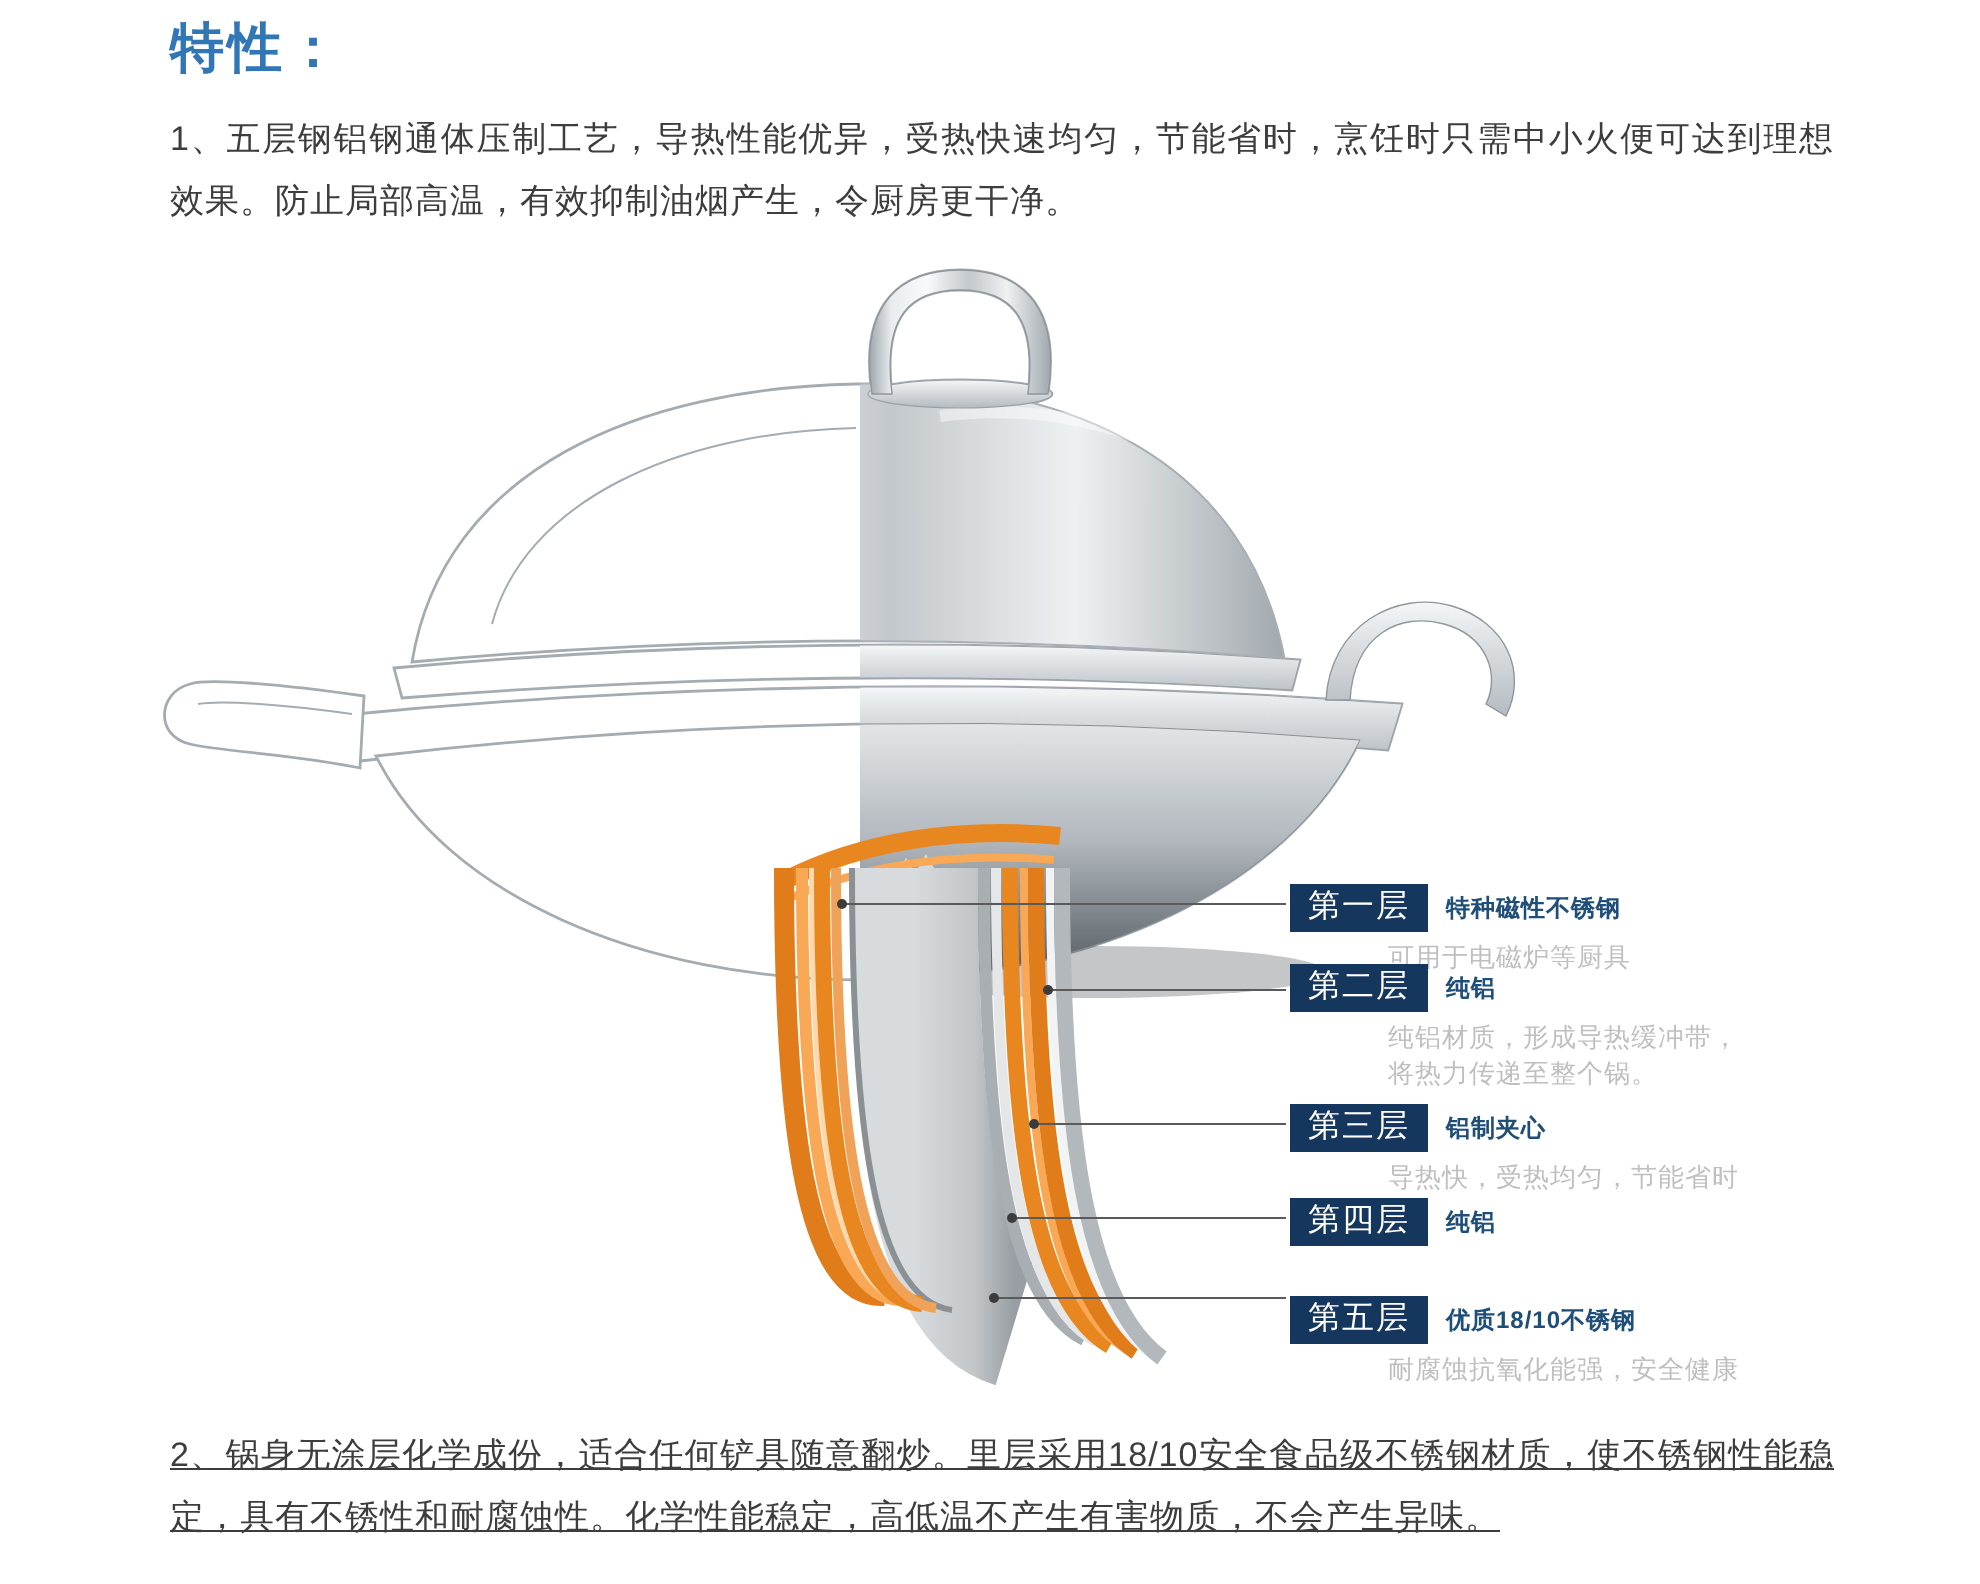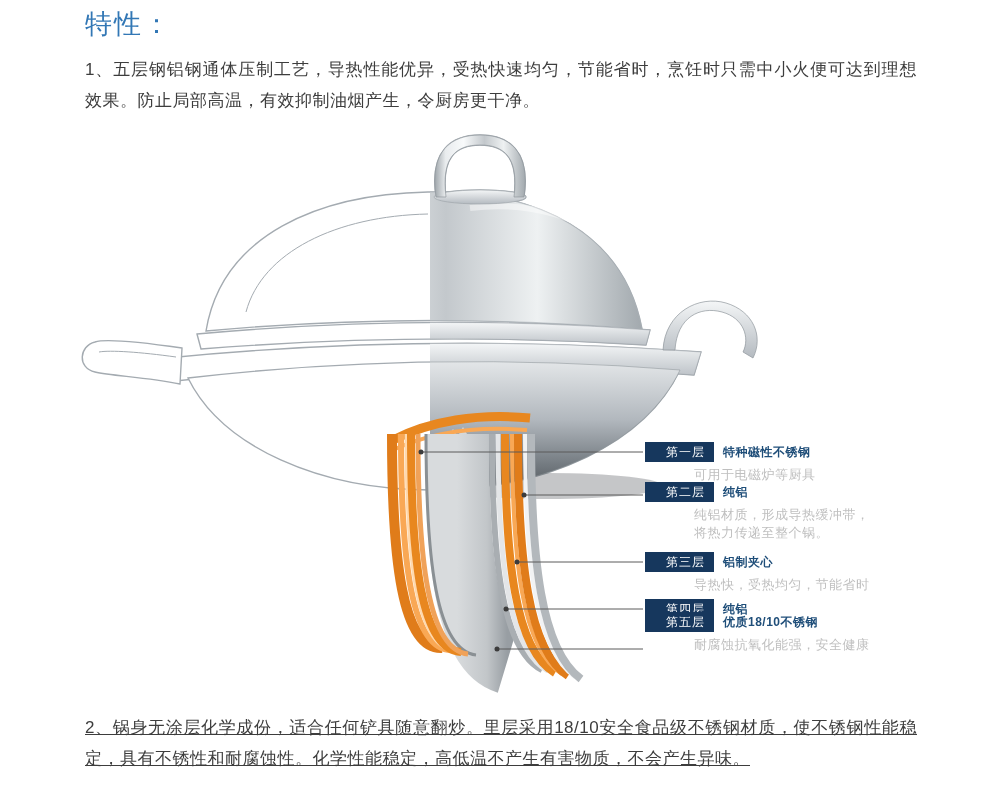--- a/index.html
+++ b/index.html
@@ -1,38 +1,38 @@
 <!DOCTYPE html>
 <html><head>
 <meta charset="utf-8">
 <style>
   html,body{margin:0;padding:0;background:#ffffff;}
   body{width:990px;height:792px;overflow:hidden;font-family:"Liberation Sans","DejaVu Sans",sans-serif;}
   .page{position:relative;width:990px;height:792px;background:#fff;}
 
   .page-title{
     position:absolute;left:85px;top:6px;
-    font-size:27px;font-weight:normal;color:#3277b5;letter-spacing:2px;
+    font-size:27px;font-weight:bold;color:#3277b5;letter-spacing:2px;
     margin:0;
   }
   .para{
     position:absolute;left:85px;width:832px;
     font-size:17px;color:#3d3d3d;line-height:1.85;letter-spacing:0.5px;
     margin:0;text-align:justify;
   }
   .para-1{top:54px;}
   .para-2{top:712px;text-decoration:underline;}
 
   .figure-svg{position:absolute;left:0;top:0;width:990px;height:792px;pointer-events:none;}
 
   .callout{position:absolute;left:645px;width:335px;z-index:3;}
   .crow{display:flex;align-items:center;}
   .tag{
     display:inline-block;background:#16375d;color:#ffffff;
-    font-size:12px;line-height:1;padding:4px 9px 4px 21px;letter-spacing:1px;
+    font-size:16px;line-height:1;padding:4px 9px 4px 9px;letter-spacing:1px;
     white-space:nowrap;
   }
   .lname{
     color:#1f4e79;font-size:12px;font-weight:600;margin-left:9px;white-space:nowrap;letter-spacing:0.5px;
   }
   .ldesc{
     color:#bfbfbf;font-size:13px;margin-left:49px;margin-top:4px;
     white-space:pre-line;line-height:1.4;letter-spacing:0.5px;
   }
 </style>
@@ -167,21 +167,21 @@
   </div>
 
   <div class="callout" style="top:599px">
     <div class="crow">
       <span class="tag">第四层</span>
       <span class="lname">纯铝</span>
     </div>
     <div class="ldesc"></div>
   </div>
 
-  <div class="callout" style="top:612px">
+  <div class="callout" style="top:648px">
     <div class="crow">
       <span class="tag">第五层</span>
       <span class="lname">优质18/10不锈钢</span>
     </div>
     <div class="ldesc">耐腐蚀抗氧化能强，安全健康</div>
   </div>
 
   <p class="para para-2">2、锅身无涂层化学成份，适合任何铲具随意翻炒。里层采用18/10安全食品级不锈钢材质，使不锈钢性能稳定，具有不锈性和耐腐蚀性。化学性能稳定，高低温不产生有害物质，不会产生异味。</p>
 
 </div>

